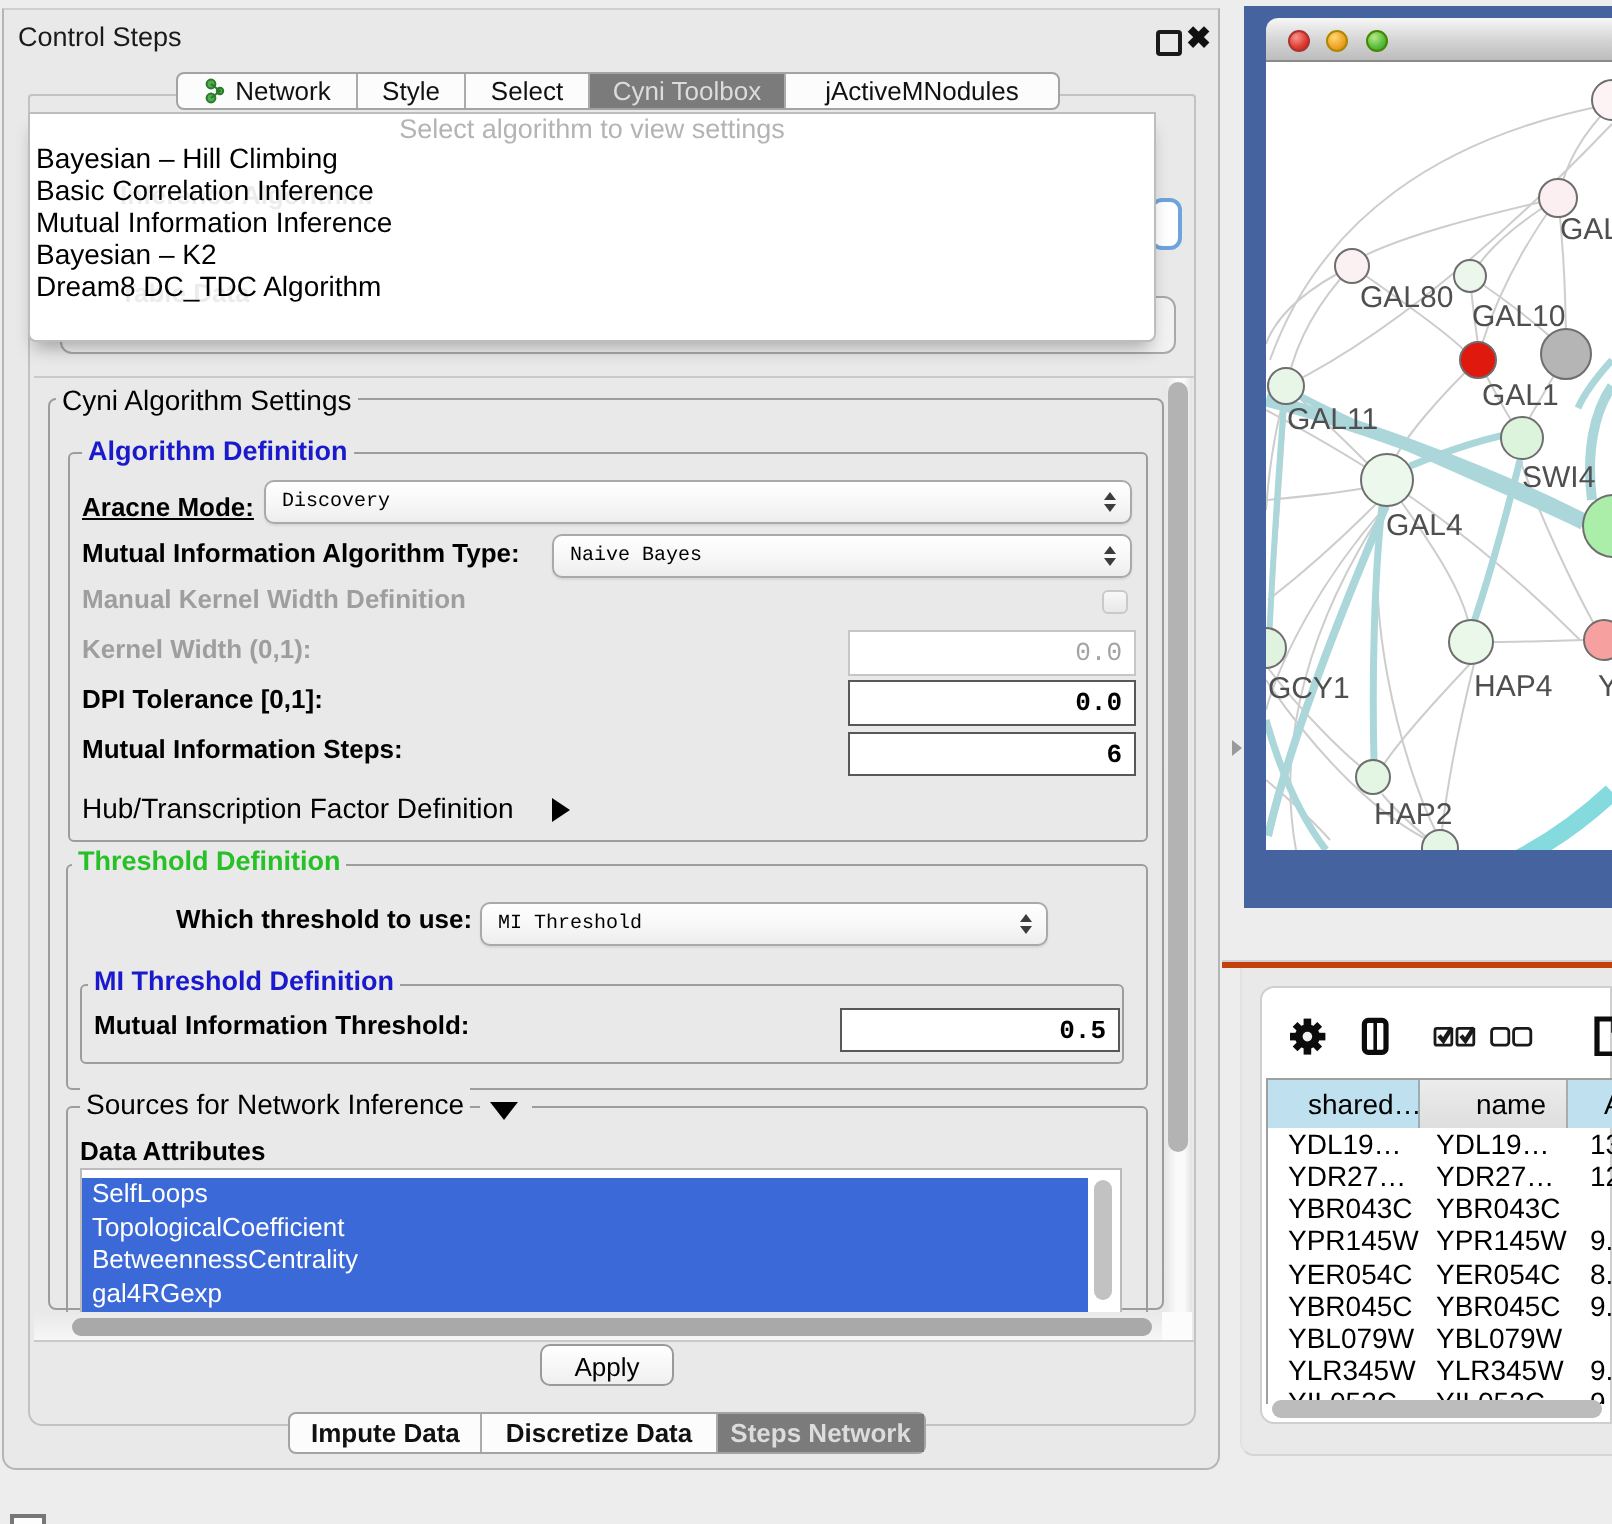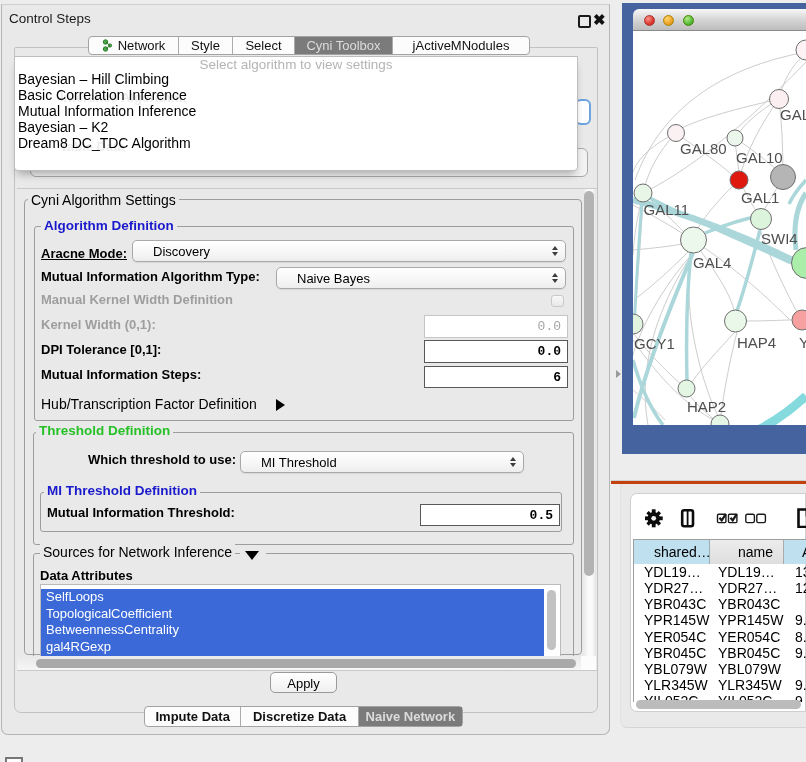--- a/index.html
+++ b/index.html
@@ -20,21 +20,21 @@
 
 #content{left:14px;top:47px;width:584px;height:666px;background:#e9e9e9;border:1px solid #c2c2c2;border-radius:2px 2px 7px 7px;box-sizing:border-box;}
 
 .group{border:1px solid #9d9d9d;border-radius:3px;box-sizing:border-box;}
 .glabel{position:absolute;background:#e9e9e9;padding:0 3px;font-size:14px;color:#000;white-space:nowrap;}
 .blue{color:#1a1acc;font-weight:bold;font-size:13.5px;}
 .green{color:#27c127;font-weight:bold;font-size:13.5px;}
 .lbl{position:absolute;font-size:13px;font-weight:bold;color:#000;white-space:nowrap;}
 .lbl.dis{color:#9e9e9e;}
 
-.combo{position:absolute;background:linear-gradient(#ffffff,#f6f6f6 60%,#ededed);border:1px solid #a9a9a9;border-radius:5px;box-sizing:border-box;font-size:13px;color:#000;display:flex;align-items:center;padding-left:20px;box-shadow:0 1px 1px rgba(0,0,0,0.08);}
+.combo{position:absolute;background:linear-gradient(#ffffff,#f6f6f6 60%,#ededed);border:1px solid #a9a9a9;border-radius:5px;box-sizing:border-box;font-size:10px;color:#000;display:flex;align-items:center;padding-left:8px;box-shadow:0 1px 1px rgba(0,0,0,0.08);font-family:Liberation Mono, monospace;}
 .combo .arr{position:absolute;right:7px;top:0;height:100%;display:flex;flex-direction:column;justify-content:center;gap:2px;}
 .combo .arr i{display:block;width:0;height:0;border-left:3.5px solid transparent;border-right:3.5px solid transparent;}
 .combo .arr .up{border-bottom:4.5px solid #3c3c3c;}
 .combo .arr .dn{border-top:4.5px solid #3c3c3c;}
 
 .tf{position:absolute;background:#fff;box-sizing:border-box;font-size:13px;font-weight:bold;color:#000;text-align:right;padding:0 6px;display:flex;align-items:center;justify-content:flex-end;font-family:Liberation Mono, monospace;}
 .tf.en{border:1px solid #585858;}
 .tf.dis{border:1px solid #c6c6c6;color:#a4a4a4;font-weight:normal;}
 
 #popup{left:14px;top:56px;width:564px;height:115px;background:#fff;border:1px solid #bdbdbd;box-shadow:0 6px 9px -3px rgba(0,0,0,0.3);border-radius:0 0 4px 4px;box-sizing:border-box;}
@@ -144,21 +144,21 @@
 <div class="abs vtrack" style="left:583px;top:189px;width:13px;height:481px;"></div>
 <div class="abs thumb" style="left:584px;top:191px;width:10px;height:385px;"></div>
 <div class="abs" style="left:581px;top:656px;width:15px;height:14px;background:#fcfcfc;"></div>
 <div class="abs" style="left:17px;top:670px;width:580px;height:1px;background:#c9c9c9;"></div>
 
 <div class="abs" style="left:270px;top:672px;width:67px;height:21px;background:linear-gradient(#ffffff,#efefef);border:1px solid #9a9a9a;border-radius:5px;box-sizing:border-box;text-align:center;font-size:13px;line-height:21px;">Apply</div>
 
 <div class="abs seg" id="bottabs">
   <div class="s" style="width:97px;font-weight:bold;">Impute Data</div>
   <div class="s" style="width:118px;font-weight:bold;">Discretize Data</div>
-  <div class="s sel" style="width:104px;font-weight:bold;">Naive Network</div>
+  <div class="s sel" style="width:104px;font-weight:bold;">Steps Network</div>
 </div>
 
 <div class="abs" style="left:30px;top:148px;width:558px;height:29px;background:#f2f2f2;border:1px solid #a9a9a9;border-radius:6px;box-sizing:border-box;"></div>
 <div class="abs" style="left:575px;top:99px;width:16px;height:26px;background:#fff;border:2px solid #6ea3dc;border-radius:6px;box-sizing:border-box;"></div>
 
 <div class="abs" id="popup">
   <div style="position:absolute;left:45px;top:33px;font-size:13px;font-weight:bold;color:rgba(130,130,130,0.15);">Inference Algorithm:</div>
   <div style="position:absolute;left:45px;top:82px;font-size:13px;font-weight:bold;color:rgba(130,130,130,0.15);text-align:center;">Table Data</div>
   <div class="hdr">Select algorithm to view settings</div>
   <div class="it">Bayesian – Hill Climbing</div>

